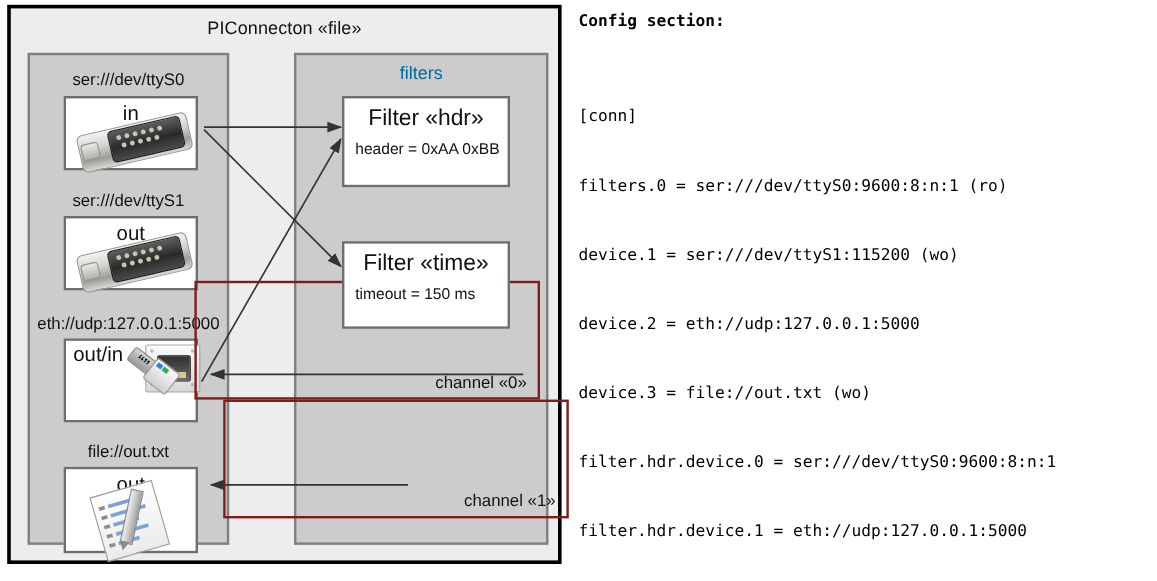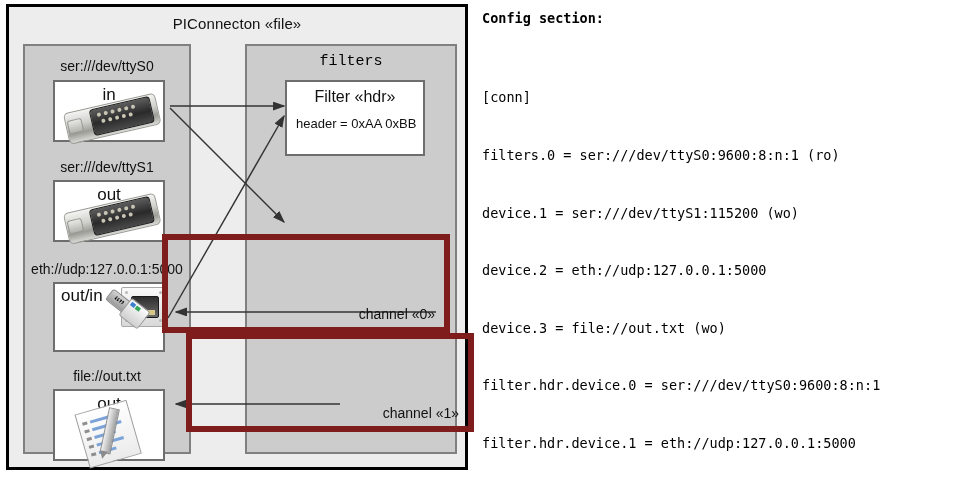--- a/index.html
+++ b/index.html
@@ -18,21 +18,21 @@
 
   
   .panel{
     position:absolute;background:#cccccc;
     border:2px solid #808080;box-sizing:border-box;
   }
   .panel-devices{left:14px;top:37px;width:168px;height:410px;}
   .panel-filters{left:236px;top:37px;width:212px;height:410px;}
   .panel-title{
     position:absolute;left:0;top:7px;width:100%;text-align:center;
-    font-size:15px;color:#000000;font-family:Liberation Mono, monospace;
+    font-size:15px;color:#0369a1;
   }
 
   
   .dev-label{
     position:absolute;text-align:center;font-size:14px;color:#111;white-space:nowrap;
   }
   .dev-box{
     position:absolute;background:#ffffff;border:2px solid #6e6e6e;box-sizing:border-box;
   }
   .dev-io{
@@ -40,30 +40,30 @@
   }
   .dev-io.center{left:0;width:100%;text-align:center;top:3px;}
   .dev-io.left{left:6px;top:2px;}
 
   
   .filter-box{
     position:absolute;background:#ffffff;border:2px solid #6e6e6e;box-sizing:border-box;
   }
   .filter-name{
     position:absolute;left:0;top:6px;width:100%;text-align:center;
-    font-size:16px;color:#111;
+    font-size:19px;color:#111;
   }
   .filter-attrs{
     position:absolute;left:9px;top:33px;font-size:13px;color:#111;line-height:17px;
   }
 
   
   .channel-region{
     position:absolute;background:transparent;
-    border:6px solid #7f1d1d;box-sizing:border-box;padding-left:20px;
+    border:2px solid #7f1d1d;box-sizing:border-box;padding-left:20px;
   }
   .channel-label{
     position:absolute;right:9px;bottom:5px;font-size:14px;color:#111;white-space:nowrap;
   }
 
   
   svg.overlay{position:absolute;left:0;top:0;width:964px;height:484px;overflow:visible;}
 
   
   .config{
@@ -282,20 +282,26 @@
     <div class="panel panel-filters">
       <div class="panel-title">filters</div>
 
       <div class="filter-box" style="left:38px;top:34px;width:140px;height:76px;">
         <div class="filter-name">Filter «hdr»</div>
         <div class="filter-attrs">
           <div>header = 0xAA 0xBB</div>
         </div>
       </div>
 
+      <div class="filter-box" style="left:38px;top:155px;width:140px;height:73px;z-index:4;">
+        <div class="filter-name">Filter «time»</div>
+        <div class="filter-attrs">
+          <div>timeout = 150 ms</div>
+        </div>
+      </div>
 
       <div class="channel-region" style="left:-85px;top:188px;width:288px;height:99px;z-index:2;">
         <div class="channel-label">channel «0»</div>
       </div>
 
       <div class="channel-region" style="left:-85px;top:287px;width:288px;height:99px;z-index:2;margin-left:24px;">
         <div class="channel-label">channel «1»</div>
       </div>
     </div>
   </div>

